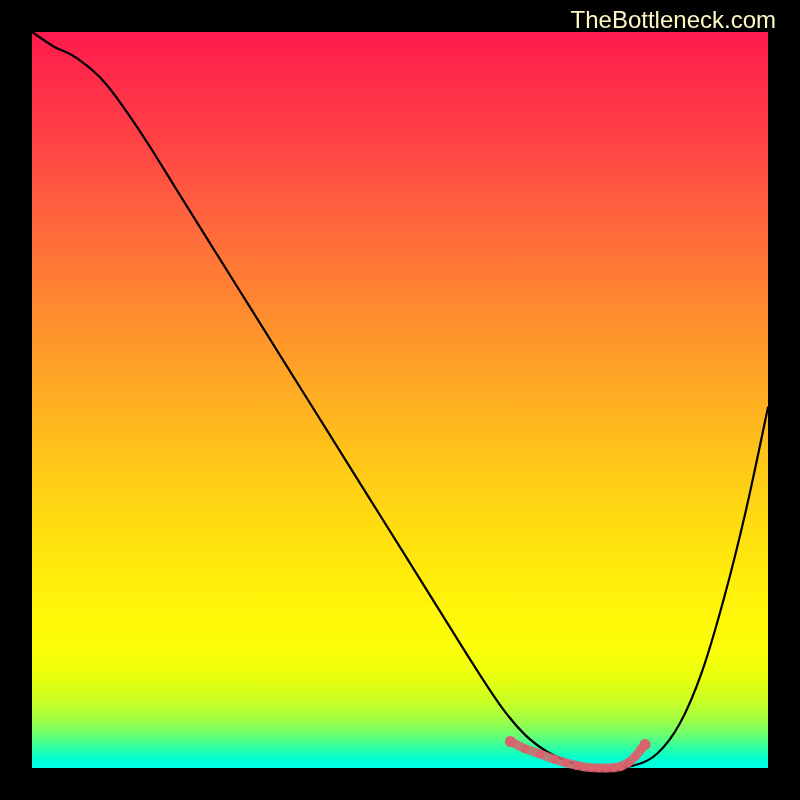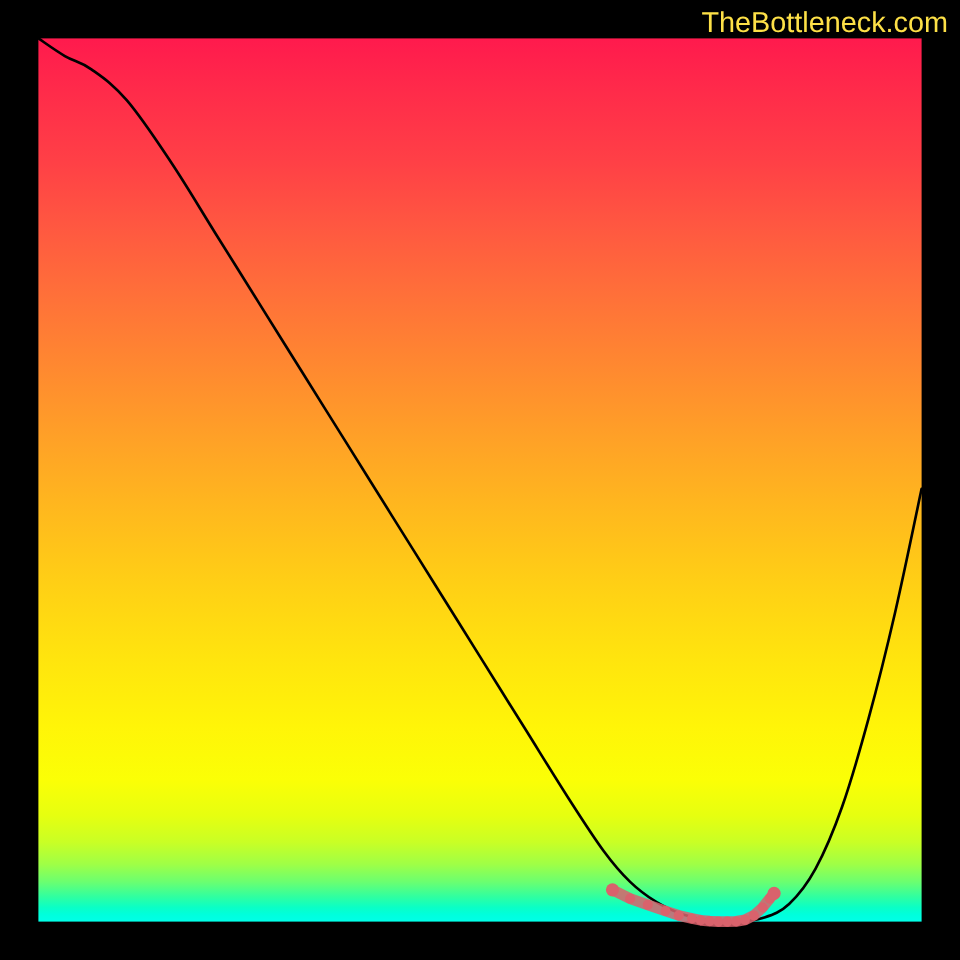--- a/index.html
+++ b/index.html
@@ -1,22 +1,22 @@
 <!DOCTYPE html>
 <html><head>
 <meta charset="utf-8">
 <style>
   * { margin: 0; padding: 0; box-sizing: border-box; }
   html, body { width: 800px; height: 800px; overflow: hidden; background: #000; }
   .container { width: 800px; height: 800px; position: relative; background: #000; }
   .watermark {
     position: absolute;
     top: 6px;
-    right: 10px;
-    color: #fde047;
+    right: 24px;
+    color: #fef9c3;
     font-family: Arial, Helvetica, sans-serif;
     font-size: 24px;
     font-weight: 500;
     z-index: 10;
   }
   .plot-area {
     position: absolute;
     left: 32px;
     top: 32px;
     width: 736px;

